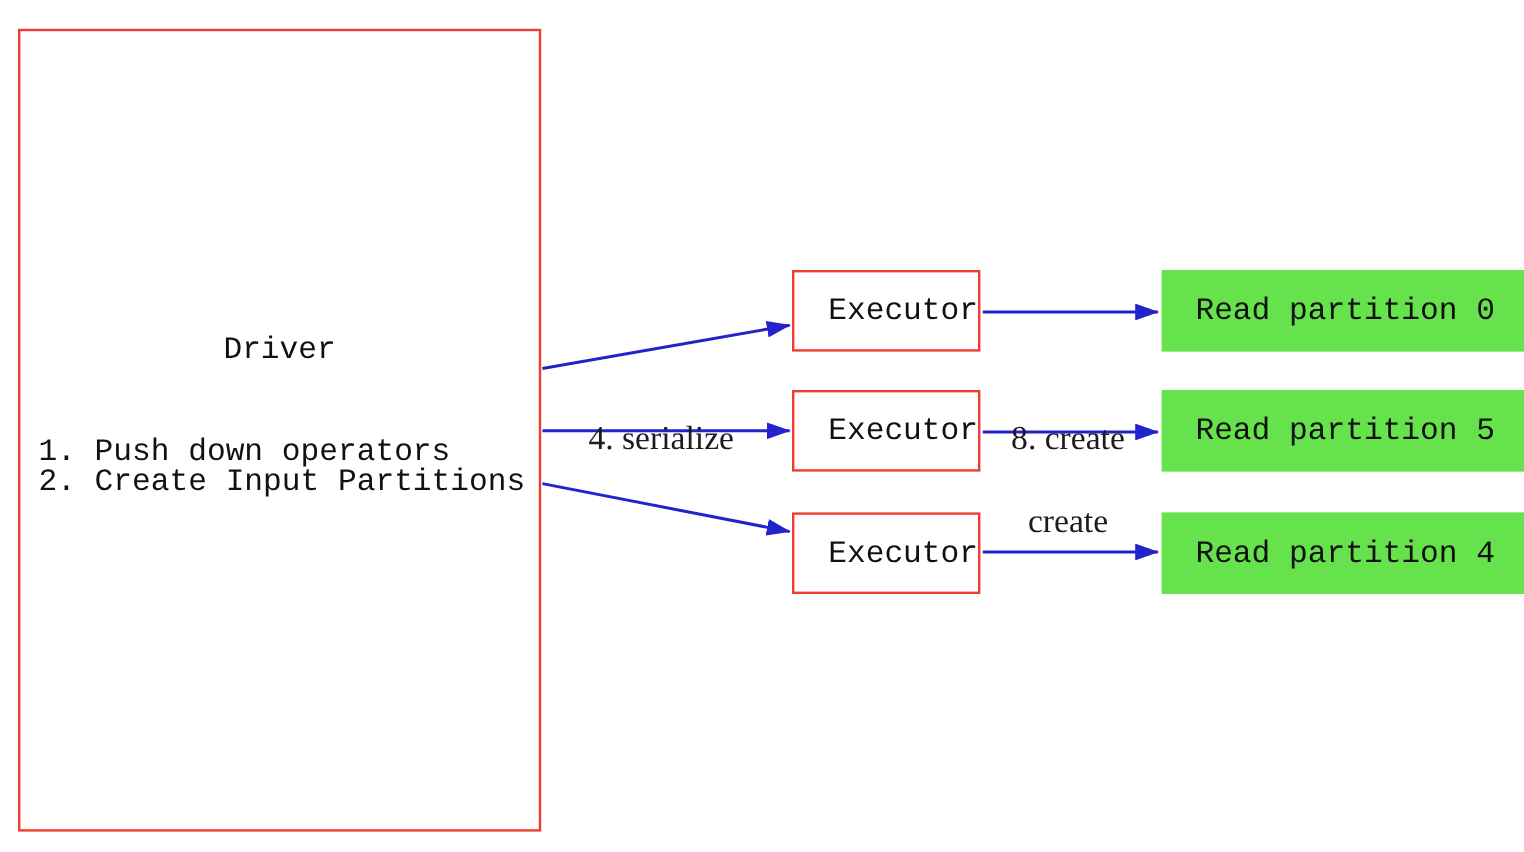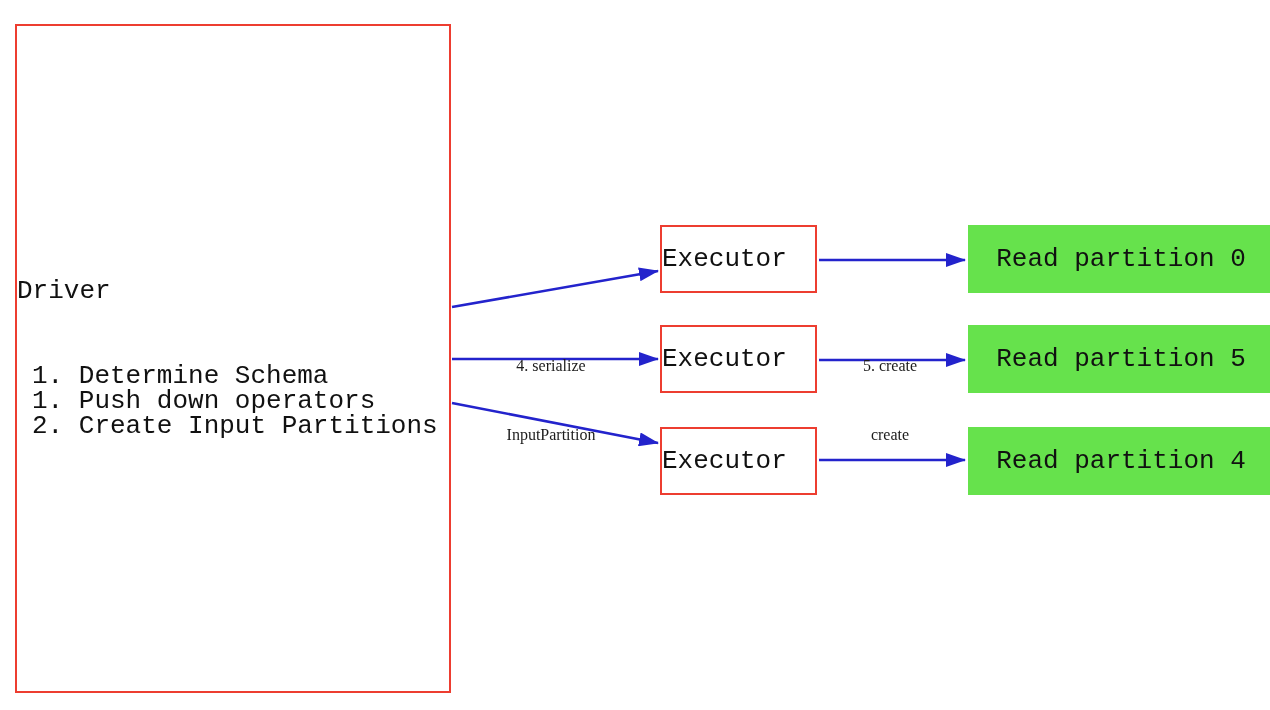--- a/index.html
+++ b/index.html
@@ -37,20 +37,21 @@
     width: 432px;
     height: 665px;
     border: 2px solid var(--red, #ed3d30);
     background: #ffffff;
   }
   .driver-title {
     position: absolute;
     left: 0;
     top: 252px;
     width: 100%;
+    text-align: center;
     font-size: 26px;
     line-height: 26px;
     white-space: pre;
   }
   .steps {
     position: absolute;
     left: 15px;
     top: 338px;
   }
   .step {
@@ -60,41 +61,41 @@
   }
   .executor {
     position: absolute;
     left: 660px;
     width: 153px;
     height: 64px;
     border: 2px solid var(--red, #ed3d30);
     background: #ffffff;
     display: flex;
     align-items: center;
-    justify-content: flex-start;
+    justify-content: flex-end;
     font-size: 26px;
     white-space: pre;
   }
   .partition {
     position: absolute;
     left: 968px;
     width: 306px;
     height: 68px;
     background: var(--green, #66e24c);
     display: flex;
     align-items: center;
     justify-content: center;
     font-size: 26px;
     white-space: pre;
   }
   .arrow-label {
     position: absolute;
     text-align: center;
     font-family: "Liberation Serif", "DejaVu Serif", serif;
-    font-size: 16px;
+    font-size: 28px;
     line-height: 23px;
     color: #1c1c1c;
     white-space: pre;
   }
   .label-serialize {
     left: 446px;
     top: 308px;
     width: 210px;
   }
   .label-reader {
@@ -118,21 +119,20 @@
     <line x1="452" y1="359" x2="658" y2="359" marker-end="url(#ah)"></line>
     <line x1="452" y1="403" x2="658" y2="443" marker-end="url(#ah)"></line>
     <line x1="819" y1="260" x2="965" y2="260" marker-end="url(#ah)"></line>
     <line x1="819" y1="360" x2="965" y2="360" marker-end="url(#ah)"></line>
     <line x1="819" y1="460" x2="965" y2="460" marker-end="url(#ah)"></line>
   </svg>
 
   <div class="driver">
     <div class="driver-title">Driver</div>
     <div class="steps">
-      <div class="step">1. Determine Schema</div>
       <div class="step">1. Push down operators</div>
       <div class="step">2. Create Input Partitions</div>
     </div>
   </div>
 
   <div class="executor" style="top:225px">
     <span>Executor</span>
   </div>
   <div class="executor" style="top:325px">
     <span>Executor</span>
@@ -146,21 +146,20 @@
   </div>
   <div class="partition" style="top:325px">
     <span>Read partition 5</span>
   </div>
   <div class="partition" style="top:427px">
     <span>Read partition 4</span>
   </div>
 
   <div class="arrow-label label-serialize">
     <div>4. serialize</div>
-    <div>InputPartition</div>
   </div>
 
   <div class="arrow-label label-reader">
-    <div>5. create</div>
+    <div>8. create</div>
     <div>create</div>
   </div>
 
 </div>
 
 </body></html>

